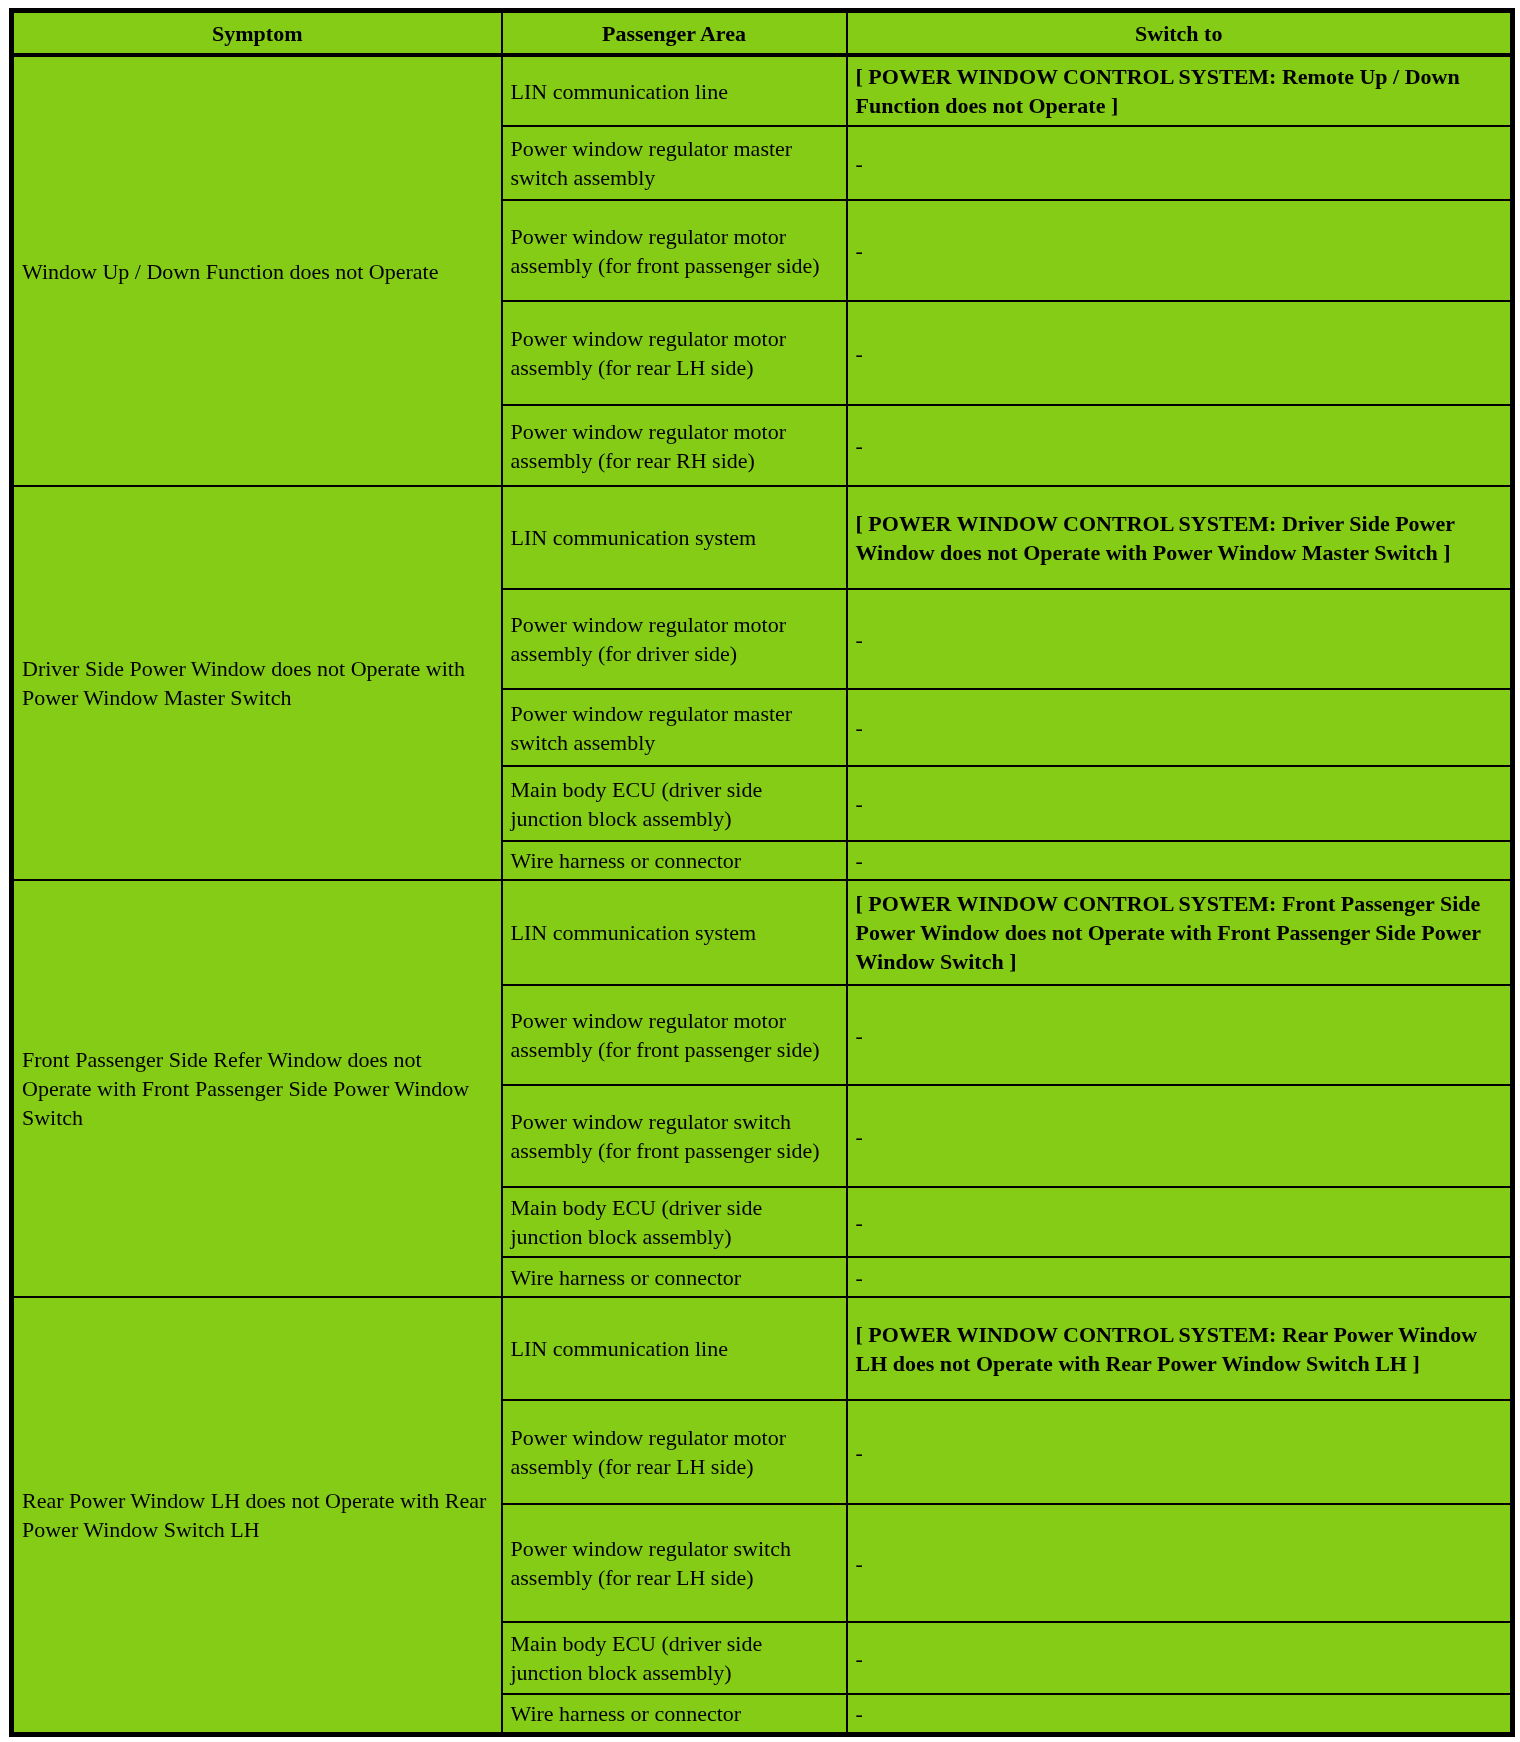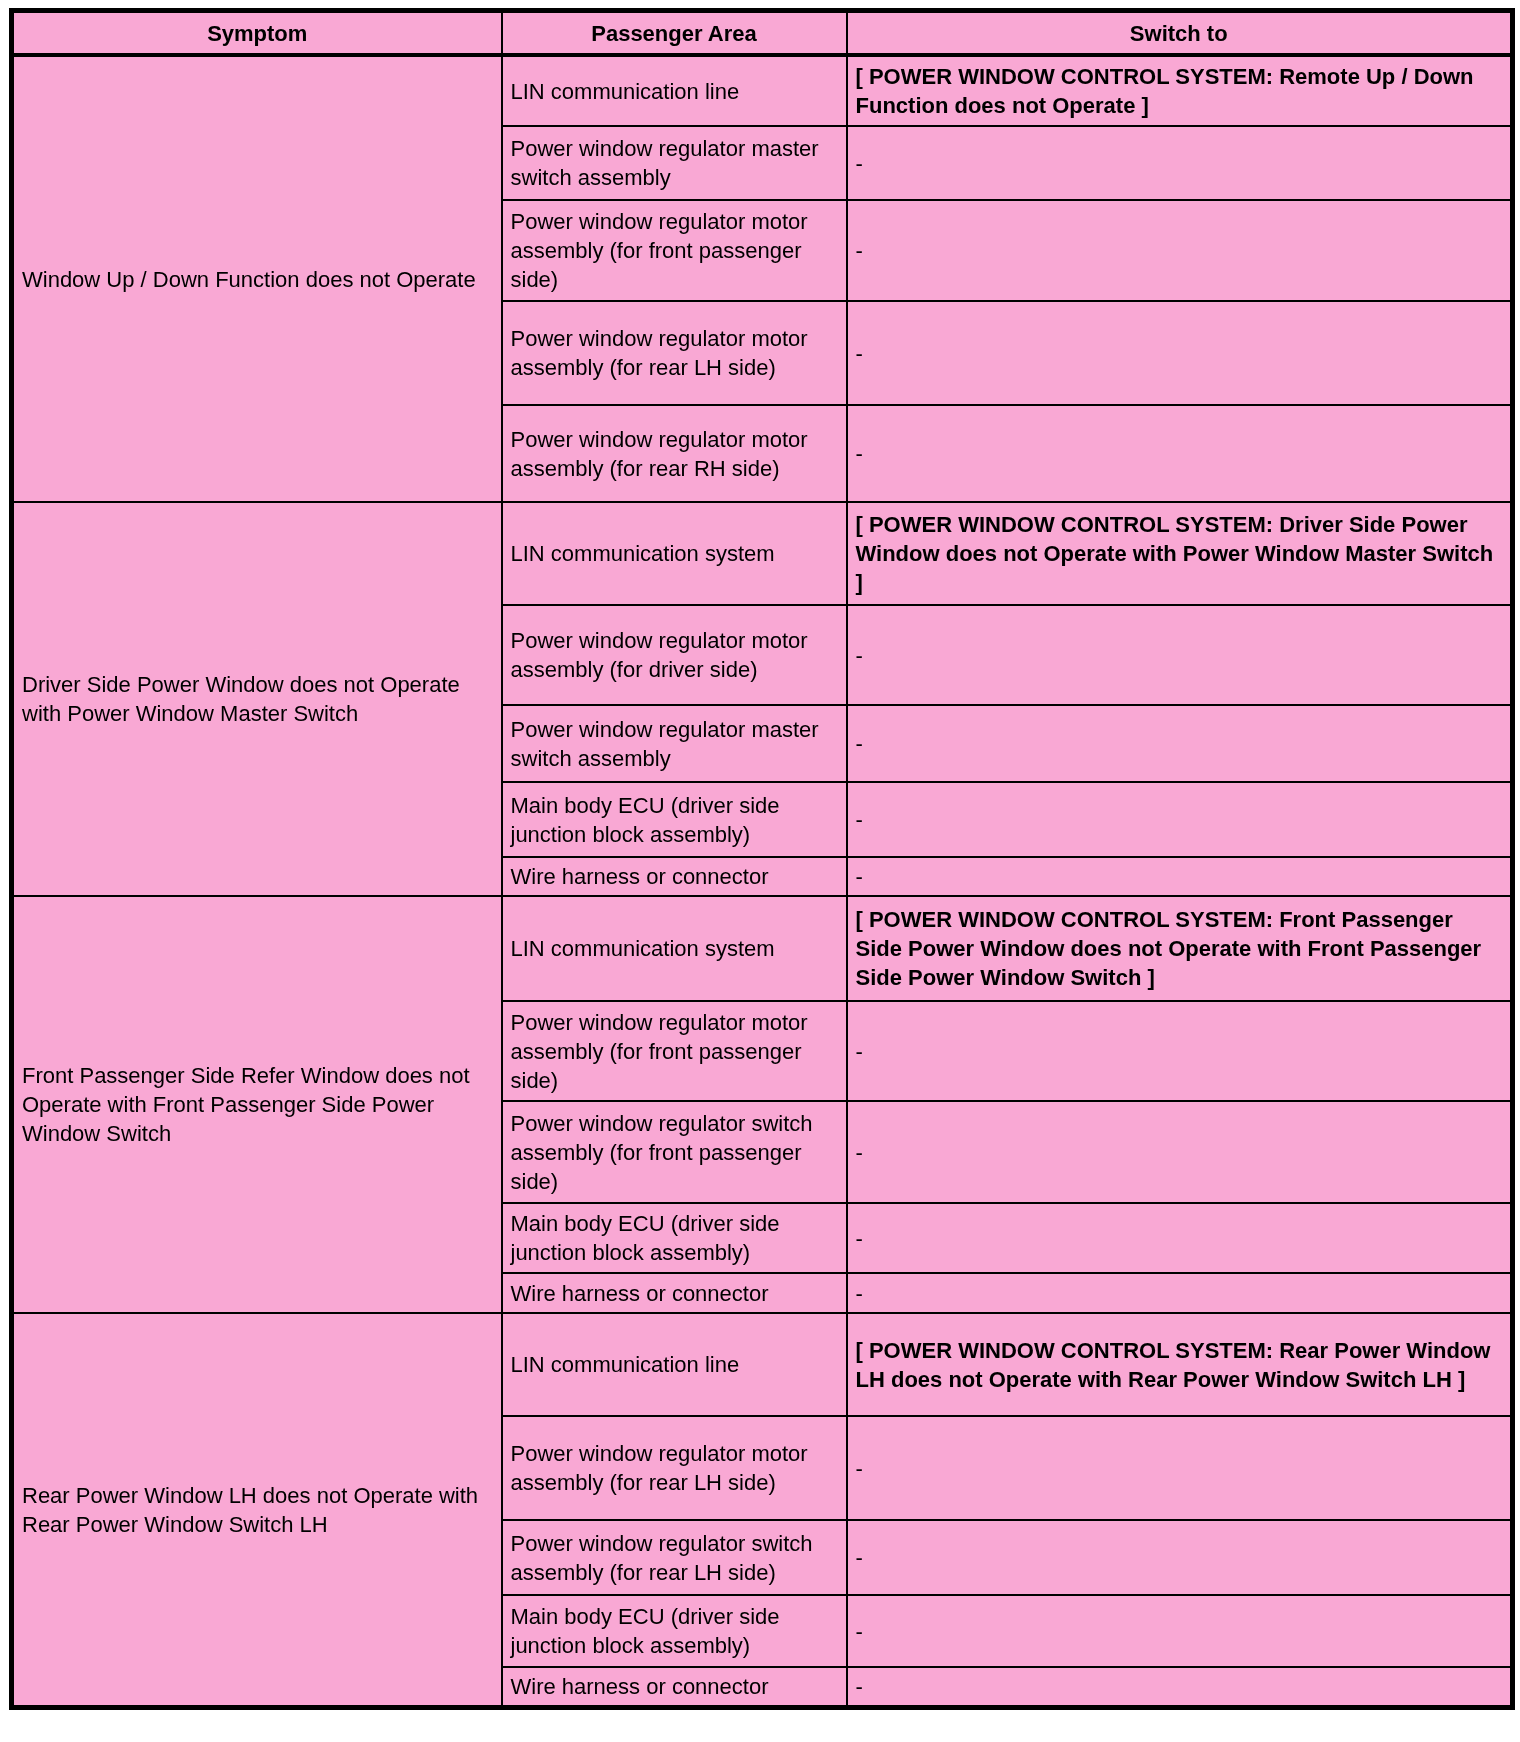--- a/index.html
+++ b/index.html
@@ -25,21 +25,22 @@
     color: #000000;
     border: 5px solid #000000;
   }
   table.diag th,
   table.diag td {
     border: 2px solid #000000;
     vertical-align: middle;
     text-align: left;
     padding: 4px 8px;
     word-wrap: break-word;
-    background: #f9a8d4;
+    background: #84cc16;
+    font-family: Liberation Serif, serif;
   }
   table.diag thead th {
     text-align: center;
     font-weight: bold;
     padding: 2px 8px;
     height: 36px;
     border-bottom: 4px solid #000000;
   }
   td.symptom {
     padding-right: 26px;
@@ -80,21 +81,21 @@
         <td>-</td>
       </tr>
       <tr style="height:101px">
         <td class="area">Power window regulator motor assembly (for front passenger side)</td>
         <td>-</td>
       </tr>
       <tr style="height:104px">
         <td class="area">Power window regulator motor assembly (for rear LH side)</td>
         <td>-</td>
       </tr>
-      <tr style="height:97px">
+      <tr style="height:81px">
         <td class="area">Power window regulator motor assembly (for rear RH side)</td>
         <td>-</td>
       </tr>
 
       <tr style="height:103px">
         <td class="symptom" rowspan="5">Driver Side Power Window does not Operate with Power Window Master Switch</td>
         <td class="area">LIN communication system</td>
         <td class="ref-link">[ POWER WINDOW CONTROL SYSTEM: Driver Side Power Window does not Operate with Power Window Master Switch ]</td>
       </tr>
       <tr style="height:100px">
@@ -138,21 +139,21 @@
 
       <tr style="height:103px">
         <td class="symptom" rowspan="5">Rear Power Window LH does not Operate with Rear Power Window Switch LH</td>
         <td class="area">LIN communication line</td>
         <td class="ref-link">[ POWER WINDOW CONTROL SYSTEM: Rear Power Window LH does not Operate with Rear Power Window Switch LH ]</td>
       </tr>
       <tr style="height:104px">
         <td class="area">Power window regulator motor assembly (for rear LH side)</td>
         <td>-</td>
       </tr>
-      <tr style="height:75px">
+      <tr style="height:118px">
         <td class="area">Power window regulator switch assembly (for rear LH side)</td>
         <td>-</td>
       </tr>
       <tr style="height:72px">
         <td class="area">Main body ECU (driver side junction block assembly)</td>
         <td>-</td>
       </tr>
       <tr style="height:40px">
         <td class="area">Wire harness or connector</td>
         <td>-</td>

